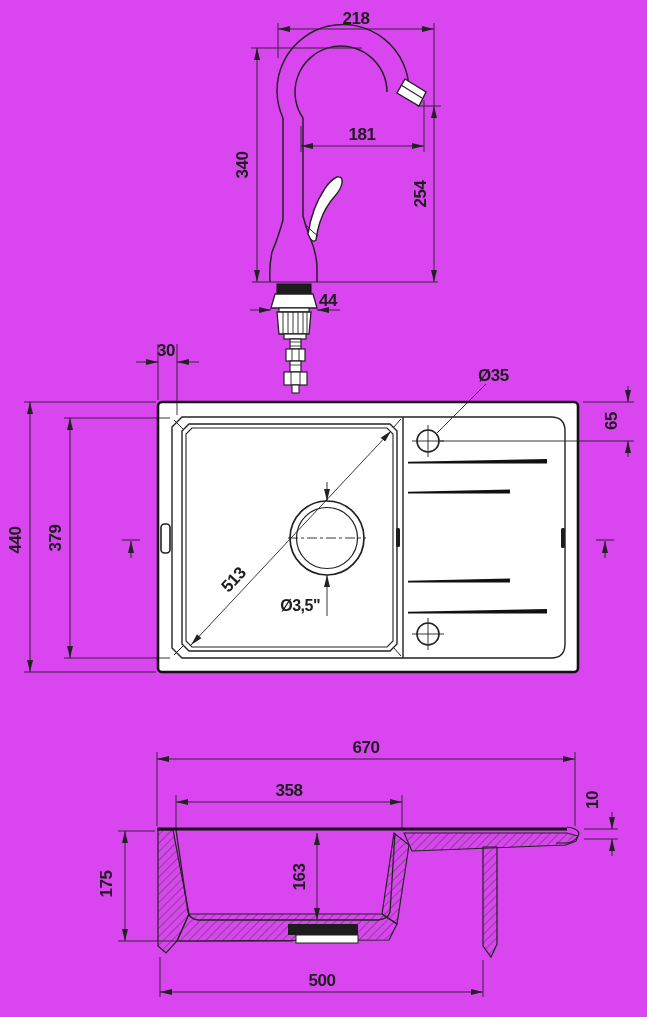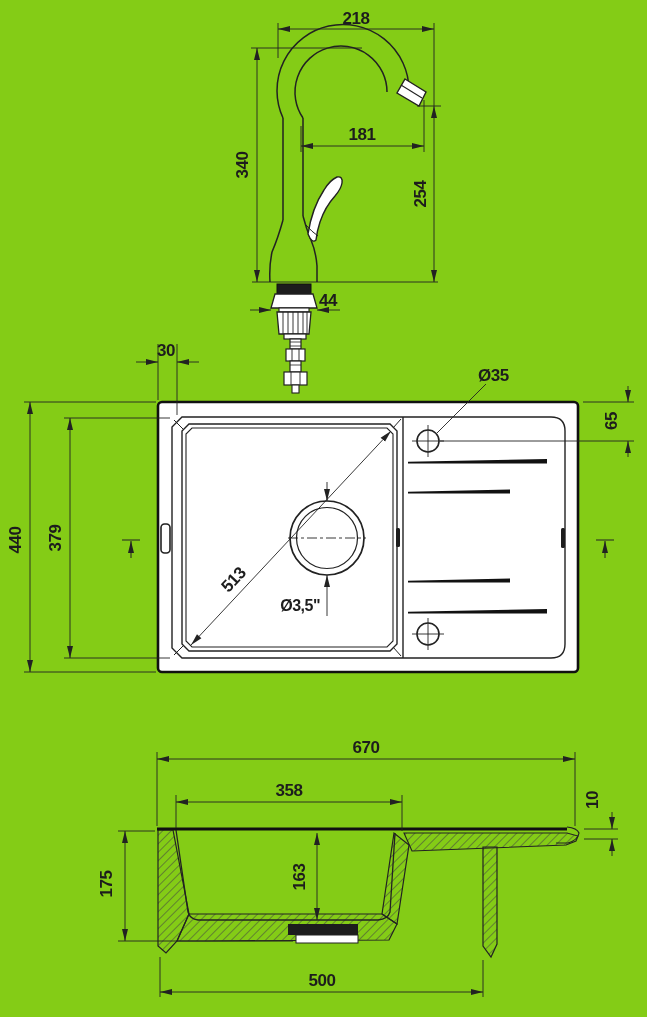--- a/index.html
+++ b/index.html
@@ -1,16 +1,16 @@
 <!DOCTYPE html>
 <html><head>
 <meta charset="utf-8">
 <style>
   html,body{margin:0;padding:0;background:#fff;}
-  .sheet{position:relative;width:647px;height:1017px;background:#84cc16;overflow:hidden;}
+  .sheet{position:relative;width:647px;height:1017px;background:#d946ef;overflow:hidden;}
   svg{position:absolute;left:0;top:0;}
   text{font-family:"Liberation Sans",sans-serif;font-size:17px;font-weight:700;fill:#1d1d1d;letter-spacing:-0.5px;}
   .small{font-size:16px;}
   .ln{stroke:#222;fill:none;}
 </style>
 </head>
 <body>
 
 <div class="sheet">
 <svg width="647" height="1017" viewBox="0 0 647 1017">

